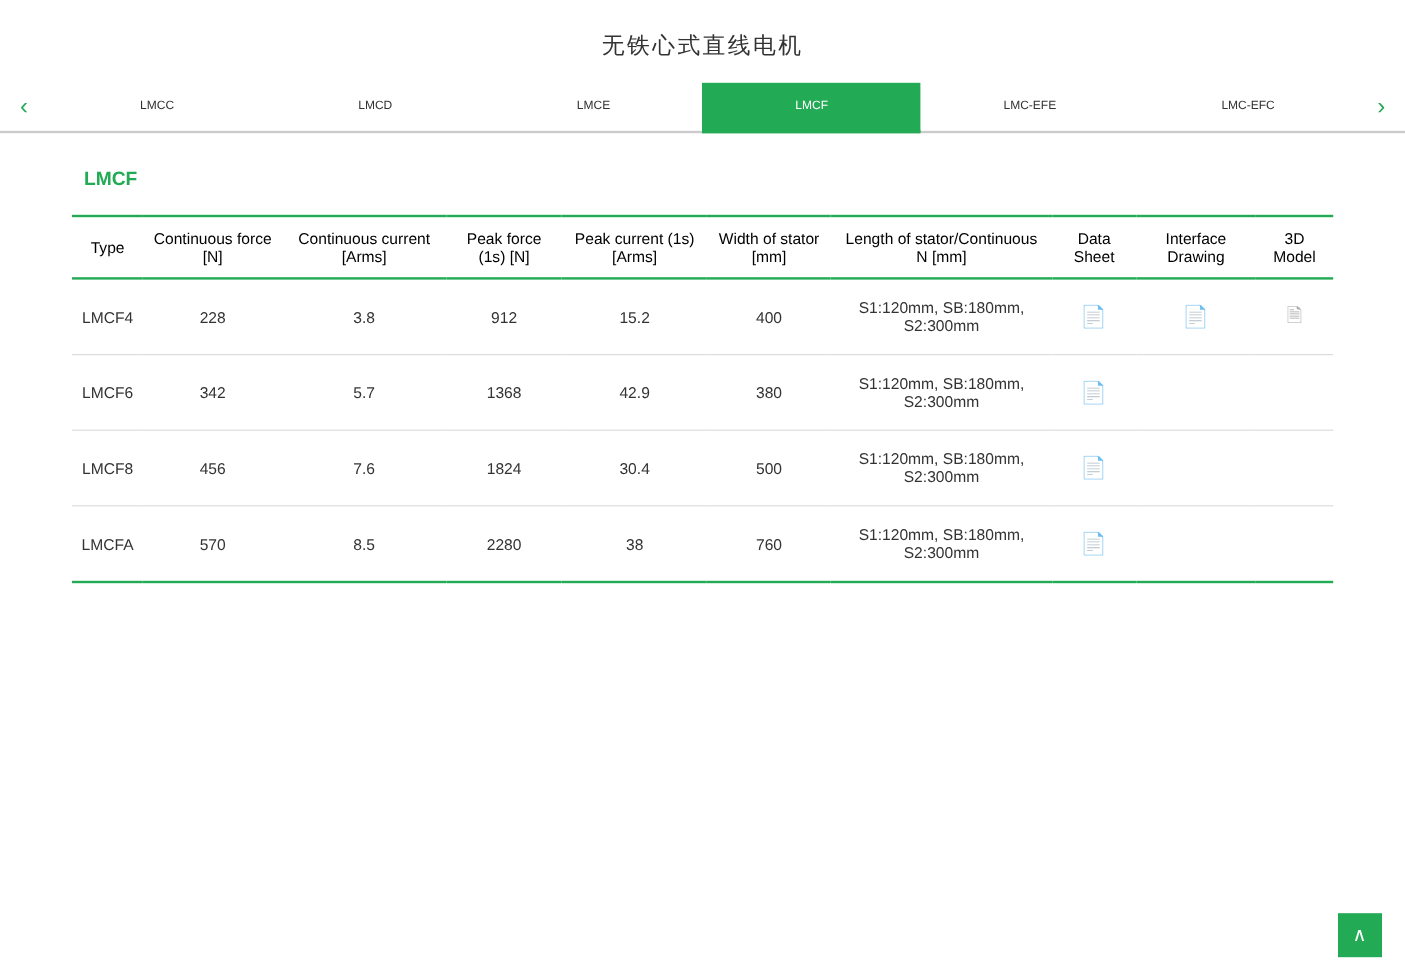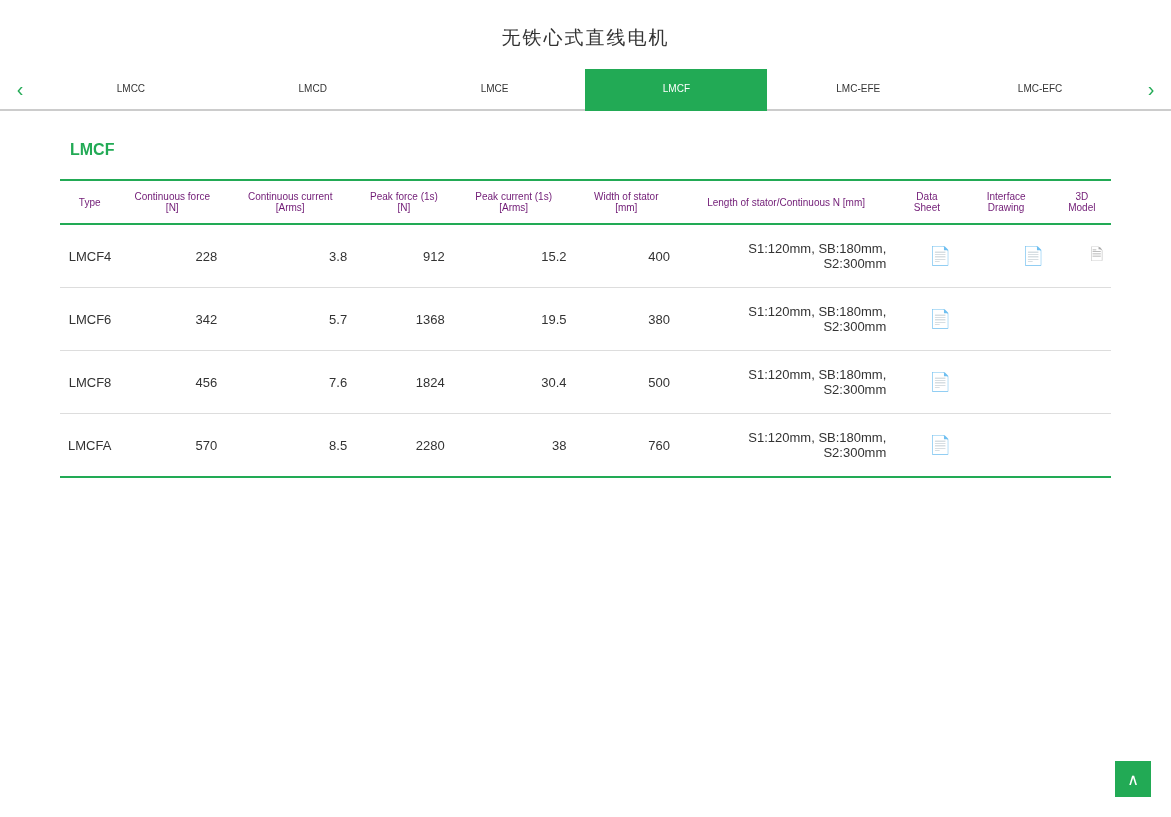--- a/index.html
+++ b/index.html
@@ -79,37 +79,37 @@
     }
 
     .data-table thead tr {
       border-top: 2px solid #22aa55;
       border-bottom: 2px solid #22aa55;
     }
 
     .data-table th {
       padding: 10px 8px;
       font-weight: normal;
-      font-size: 10px;
-      color: #701a75;
+      font-size: 13px;
+      color: #000000;
       text-align: center;
       vertical-align: middle;
     }
 
     .data-table td {
       padding: 16px 8px;
-      text-align: right;
+      text-align: center;
       border-bottom: 1px solid #ddd;
       font-size: 13px;
       color: #333;
       vertical-align: middle;
     }
 
     .data-table td.type-col {
-      text-align: right;
+      text-align: center;
     }
 
     .data-table tbody tr:last-child td {
       border-bottom: 2px solid #22aa55;
     }
 
     .pdf-icon {
       color: #e74c3c;
       font-size: 18px;
       cursor: pointer;
@@ -186,21 +186,21 @@
           <td>S1:120mm, SB:180mm, S2:300mm</td>
           <td><span class="pdf-icon" style="color: rgb(231, 76, 60);">📄</span></td>
           <td><span class="pdf-icon" style="color: rgb(231, 76, 60);">📄</span></td>
           <td><span class="doc-icon">🗎</span></td>
         </tr>
         <tr>
           <td class="type-col">LMCF6</td>
           <td>342</td>
           <td>5.7</td>
           <td>1368</td>
-          <td>19.5</td>
+          <td>42.9</td>
           <td>380</td>
           <td>S1:120mm, SB:180mm, S2:300mm</td>
           <td><span class="pdf-icon" style="color: rgb(231, 76, 60);">📄</span></td>
           <td></td>
           <td></td>
         </tr>
         <tr>
           <td class="type-col">LMCF8</td>
           <td>456</td>
           <td>7.6</td>

